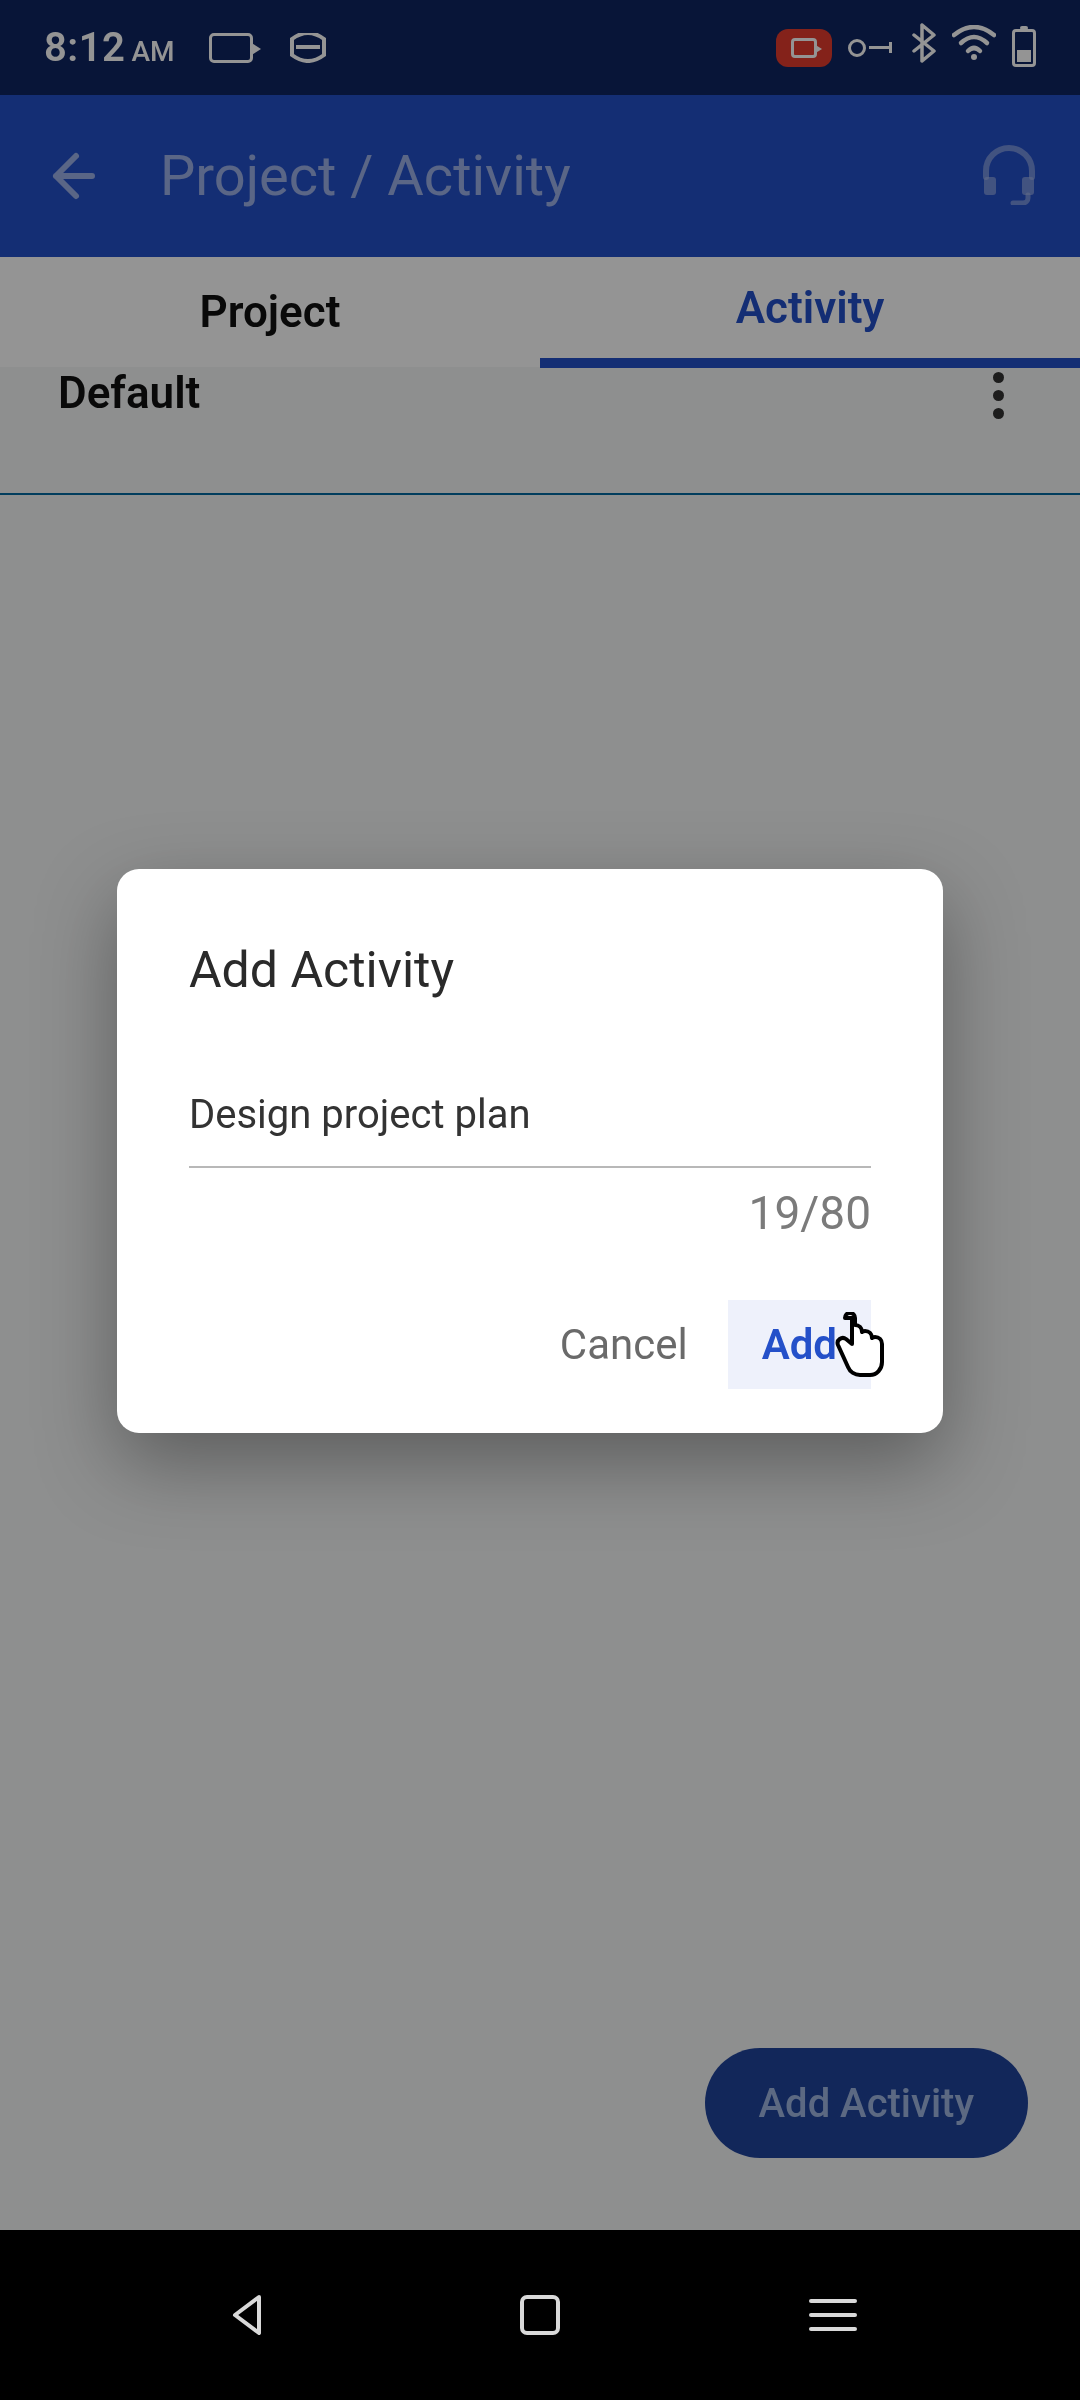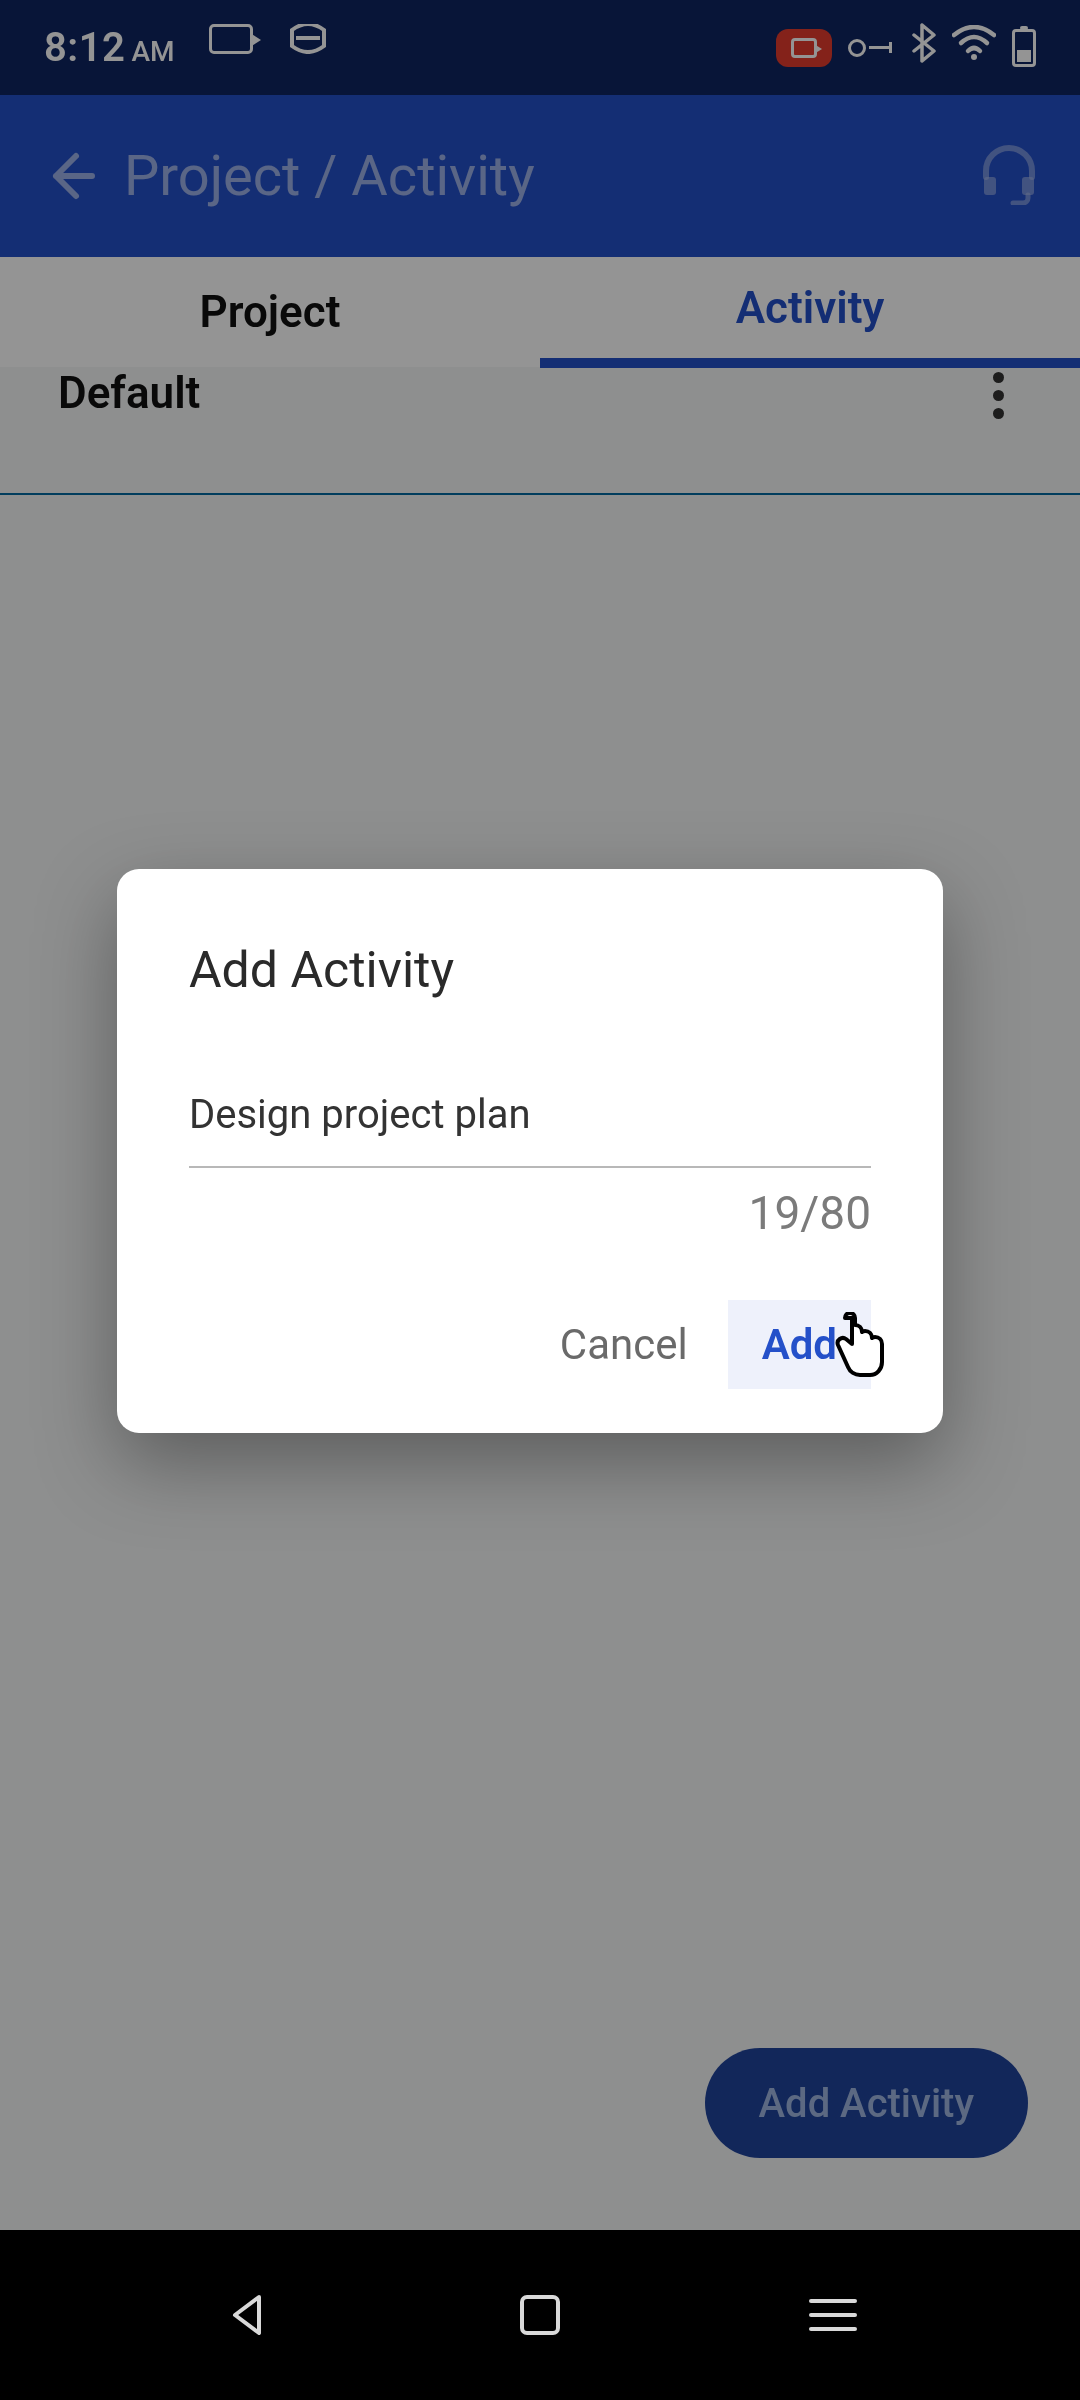--- a/index.html
+++ b/index.html
@@ -1,21 +1,21 @@
 <!DOCTYPE html>
 <html><head>
   <meta charset="utf-8">
   <style>
     * { margin:0; padding:0; box-sizing:border-box; font-family:-apple-system,BlinkMacSystemFont,"Segoe UI",Roboto,Helvetica,Arial,sans-serif; -webkit-font-smoothing:antialiased; }
     html,body{width:1080px;height:2400px;background:#000;overflow:hidden;}
     .screen{position:absolute;inset:0;background:#f5f6f7;}
 
     
     .statusbar{position:absolute;top:0;left:0;right:0;height:95px;background:#0f2561;color:#fff;display:flex;align-items:center;padding:0 44px;justify-content:space-between;}
-    .statusbar .left{display:flex;align-items:flex-start;gap:35px;}
+    .statusbar .left{display:flex;align-items:center;gap:35px;}
     .statusbar .time{font-size:40px;font-weight:600;letter-spacing:.5px;}
     .statusbar .ampm{font-size:28px;font-weight:500;margin-left:2px;}
     .statusbar .right{display:flex;align-items:center;gap:16px;}
     .ic{display:inline-flex;align-items:center;justify-content:center;}
     .cam-outline{width:44px;height:30px;border:3px solid #fff;border-radius:5px;position:relative;}
     .cam-outline::after{content:"";position:absolute;right:-11px;top:6px;border-left:11px solid #fff;border-top:7px solid transparent;border-bottom:7px solid transparent;}
     .sglyph{width:40px;height:30px;font-size:36px;line-height:30px;color:#fff;}
     .recpill{width:56px;height:38px;background:#e33b2e;border-radius:12px;display:flex;align-items:center;justify-content:center;}
     .recpill .inner{width:26px;height:20px;border:3px solid #fff;border-radius:4px;position:relative;}
     .recpill .inner::after{content:"";position:absolute;right:-8px;top:3px;border-left:8px solid #fff;border-top:5px solid transparent;border-bottom:5px solid transparent;}
@@ -23,21 +23,21 @@
     .keyic .circ{width:18px;height:18px;border:3px solid #fff;border-radius:50%;}
     .keyic .bar{flex:1;height:3px;background:#fff;position:relative;}
     .keyic .bar::after{content:"";position:absolute;right:0;top:-4px;width:3px;height:11px;background:#fff;}
     .bt{font-size:36px;color:#fff;}
     .wifi{font-size:40px;color:#fff;}
     .batt{width:24px;height:38px;border:3px solid #fff;border-radius:4px;position:relative;}
     .batt::before{content:"";position:absolute;left:5px;right:5px;top:-6px;height:4px;background:#fff;border-radius:2px;}
     .batt::after{content:"";position:absolute;left:2px;right:2px;bottom:2px;height:35%;background:#fff;}
 
     
-    .appbar{position:absolute;top:95px;left:0;right:0;height:162px;background:#2450c9;display:flex;align-items:center;padding:0 40px;gap:24px;}
+    .appbar{position:absolute;top:95px;left:0;right:0;height:162px;background:#2450c9;display:flex;align-items:center;padding:0 40px;gap:60px;}
     .backbtn{width:60px;height:60px;display:flex;align-items:center;justify-content:center;}
     .title{flex:1;color:rgba(255,255,255,.55);font-size:56px;font-weight:400;}
     .headset{width:62px;height:62px;opacity:.6;}
 
     
     .tabs{position:absolute;top:257px;left:0;right:0;height:110px;background:#fff;display:flex;}
     .tab{flex:1;display:flex;align-items:center;justify-content:center;font-size:44px;font-weight:600;}
     .tab.inactive{color:#111;}
     .tab.active{color:#2450c9;border-bottom:10px solid #2450c9;margin-bottom:-1px;}
 

